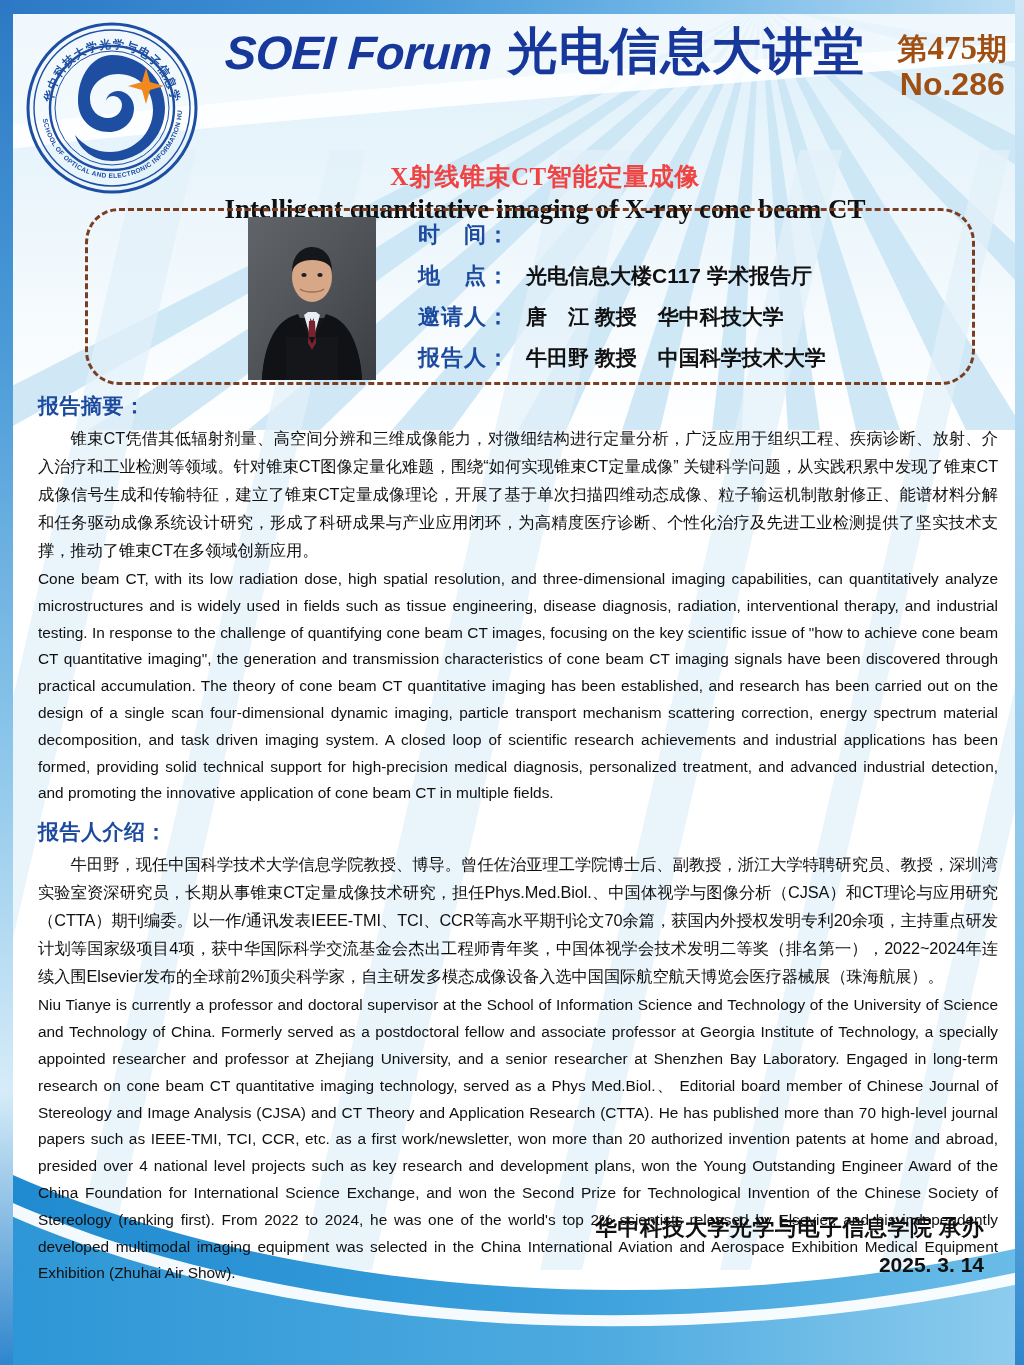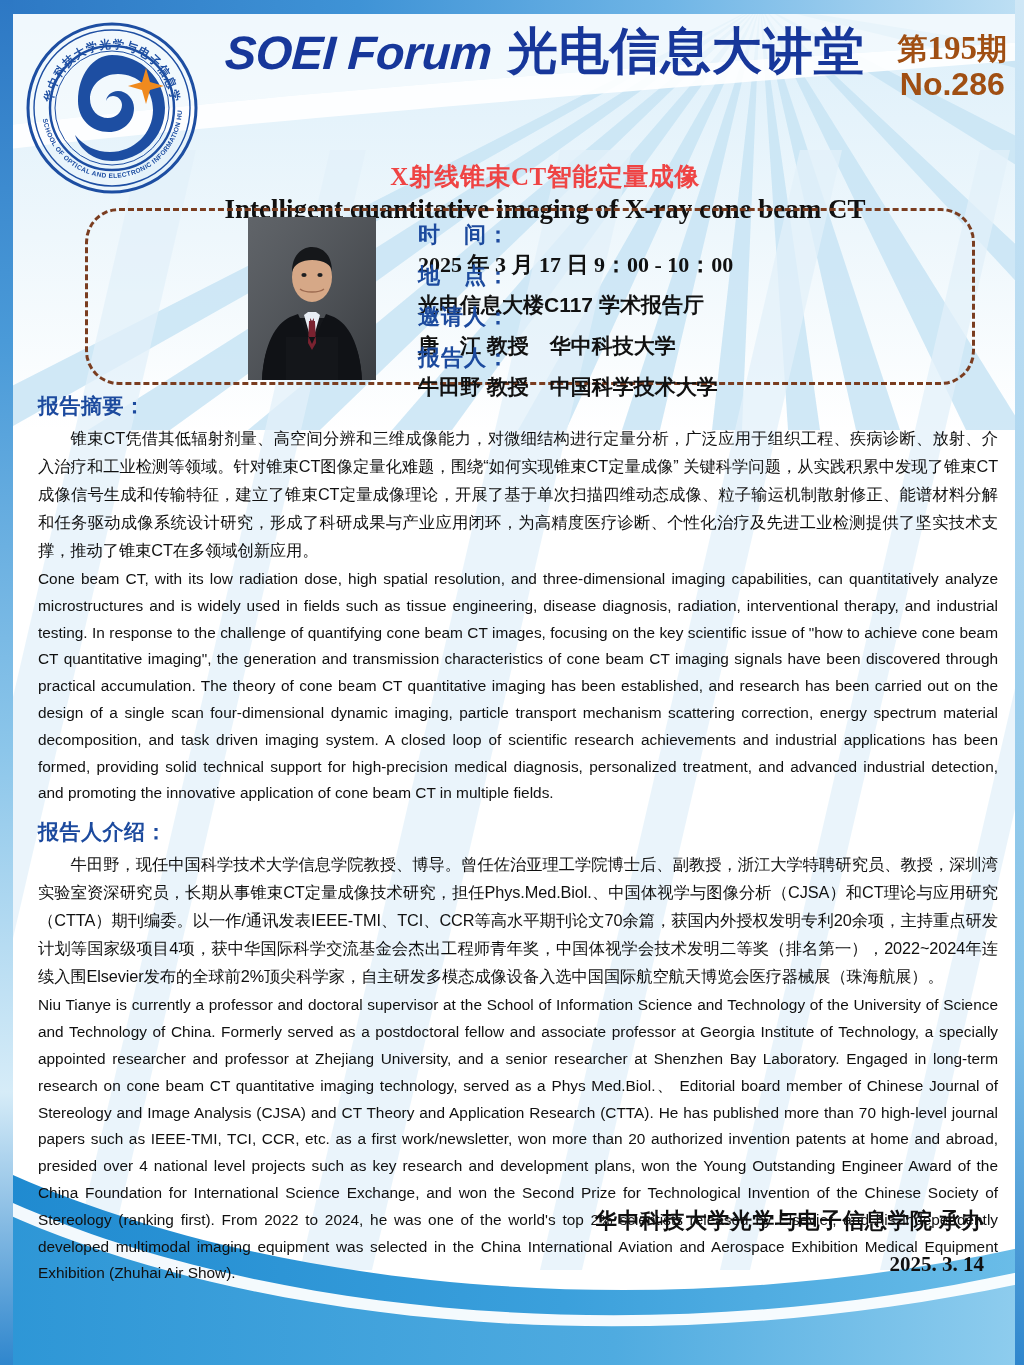--- a/index.html
+++ b/index.html
@@ -126,21 +126,20 @@
 
   .info-lines {
     position: absolute; left: 330px; top: 9px;
     width: 540px;
   }
   .info-line {
     display: flex;
     align-items: baseline;
     margin-bottom: 5px;
     height: 36px;
-    flex-direction: column;
   }
   .info-label {
     width: 108px;
     flex: none;
     color: #1c4a9e;
     font-weight: bold;
     font-size: 22px;
     font-family: "Liberation Sans","DejaVu Sans",sans-serif;
     letter-spacing: 1px;
   }
@@ -196,25 +195,25 @@
     text-align: right;
   }
   .footer-org {
     font-family: "Liberation Sans","DejaVu Sans",sans-serif;
     font-weight: bold;
     font-size: 22px;
     color: #101010;
     letter-spacing: 0.5px;
   }
   .footer-date {
-    font-family: Liberation Serif, serif;
+    font-family: Liberation Sans, sans-serif;
     font-weight: bold;
     font-size: 21px;
     color: #101010;
-    margin-top: 16px;
+    margin-top: 10px;
   }
 </style>
 </head>
 <body>
 
 <div id="poster">
 
   <div class="bg-layer">
 
     <div class="ray-fan">
@@ -317,21 +316,21 @@
     </div>
 
     <div class="title-block">
       <div class="title-row">
         <span class="soei-forum">SOEI Forum</span>
         <span class="cn-forum">光电信息大讲堂</span>
       </div>
     </div>
 
     <div class="issue-block">
-      <div class="issue-cn"><span>第</span><span class="num">195</span><span>期</span></div>
+      <div class="issue-cn"><span>第</span><span class="num">475</span><span>期</span></div>
       <div class="issue-en">No.286</div>
     </div>
 
     <div class="subtitle-cn">X射线锥束CT智能定量成像</div>
     <div class="subtitle-en">Intelligent quantitative imaging of X-ray cone beam CT</div>
   </div>
 
   <div class="info-box">
 
     <div class="portrait">
@@ -353,21 +352,20 @@
         <ellipse cx="56" cy="58" rx="2.6" ry="1.9" fill="#1d1f22"></ellipse>
         <ellipse cx="72" cy="58" rx="2.6" ry="1.9" fill="#1d1f22"></ellipse>
         <path d="M52,72 C57,76 71,76 76,72" stroke="#9c6a50" stroke-width="1.4" fill="none"></path>
         <path d="M50,97 L64,127 L78,97 L86,100 C100,107 112,126 114,163 L90,163 L90,120 L38,120 L38,163 L14,163 C16,126 28,107 42,100 Z" fill="#101216"></path>
       </svg>
     </div>
 
     <div class="info-lines">
       <div class="info-line">
         <span class="info-label">时　间：</span>
-        <span class="info-value serifnum">2025 年 3 月 17 日 9：00 - 10：00</span>
       </div>
       <div class="info-line">
         <span class="info-label">地　点：</span>
         <span class="info-value">光电信息大楼C117 学术报告厅</span>
       </div>
       <div class="info-line">
         <span class="info-label">邀请人：</span>
         <span class="info-value">唐　江 教授　华中科技大学</span>
       </div>
       <div class="info-line">

